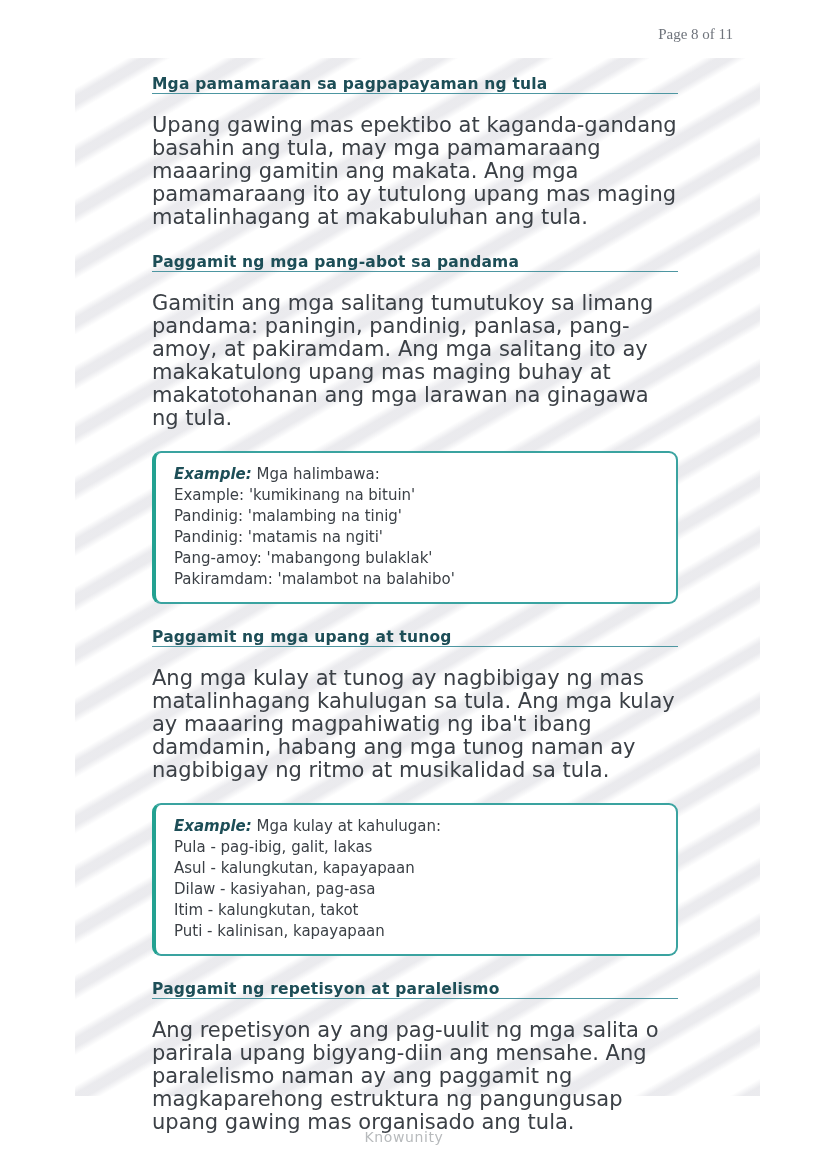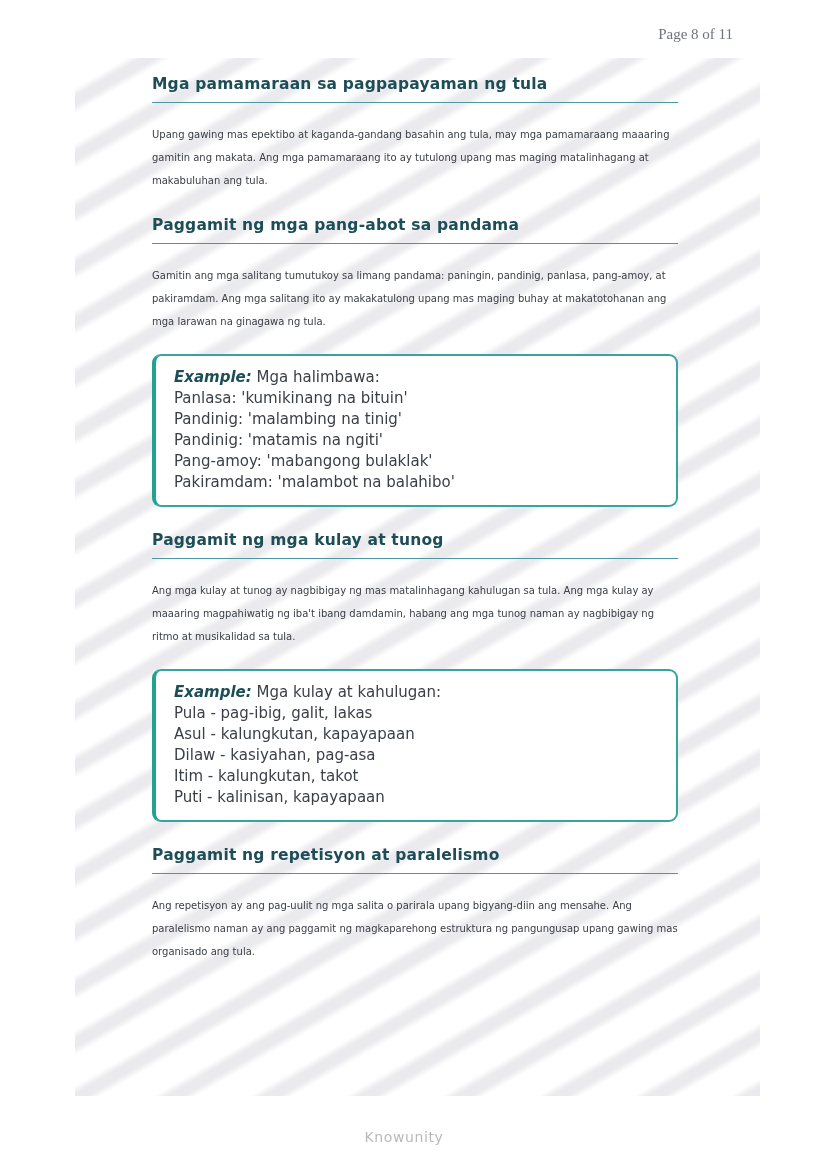--- a/index.html
+++ b/index.html
@@ -27,26 +27,26 @@
       rgba(231,231,235,0.85) 41px,
       rgba(235,235,238,0) 48px
     );
   }
 
   .content{padding:17px 82px 0 77px;}
 
   .section-heading{
     font-size:15.5px;font-weight:bold;color:#1d4e57;letter-spacing:.2px;
     border-bottom:1px solid #4d96a1;
-    padding-bottom:9px;margin:24px 0 0 0;
+    margin:24px 0 0 0;
   }
   .section-heading.first{margin-top:0;}
 
   .body-text{
-    font-size:10px;line-height:23px;color:#3b4046;
+    font-size:21px;line-height:23px;color:#3b4046;
     margin:20px 0 0 0;
   }
 
   .example-box{
     margin-top:21px;
     background:#ffffff;
     border:2px solid #3aa3a0;
     border-left:4px solid #23a191;
     border-radius:9px;
     padding:11px 16px 12px 18px;
@@ -72,28 +72,28 @@
     <div class="content">
 
       <h2 class="section-heading first">Mga pamamaraan sa pagpapayaman ng tula</h2>
       <p class="body-text">Upang gawing mas epektibo at kaganda-gandang basahin ang tula, may mga pamamaraang maaaring gamitin ang makata. Ang mga pamamaraang ito ay tutulong upang mas maging matalinhagang at makabuluhan ang tula.</p>
 
       <h2 class="section-heading">Paggamit ng mga pang-abot sa pandama</h2>
       <p class="body-text">Gamitin ang mga salitang tumutukoy sa limang pandama: paningin, pandinig, panlasa, pang-amoy, at pakiramdam. Ang mga salitang ito ay makakatulong upang mas maging buhay at makatotohanan ang mga larawan na ginagawa ng tula.</p>
 
       <div class="example-box">
         <p><span class="ex-label">Example:</span> <span>Mga halimbawa:</span></p>
-        <p>Panlasa: 'kumikinang na bituin'</p>
+        <p>Example: 'kumikinang na bituin'</p>
         <p>Pandinig: 'malambing na tinig'</p>
         <p>Pandinig: 'matamis na ngiti'</p>
         <p>Pang-amoy: 'mabangong bulaklak'</p>
         <p>Pakiramdam: 'malambot na balahibo'</p>
       </div>
 
-      <h2 class="section-heading">Paggamit ng mga kulay at tunog</h2>
+      <h2 class="section-heading">Paggamit ng mga upang at tunog</h2>
       <p class="body-text">Ang mga kulay at tunog ay nagbibigay ng mas matalinhagang kahulugan sa tula. Ang mga kulay ay maaaring magpahiwatig ng iba't ibang damdamin, habang ang mga tunog naman ay nagbibigay ng ritmo at musikalidad sa tula.</p>
 
       <div class="example-box">
         <p><span class="ex-label">Example:</span> <span>Mga kulay at kahulugan:</span></p>
         <p>Pula - pag-ibig, galit, lakas</p>
         <p>Asul - kalungkutan, kapayapaan</p>
         <p>Dilaw - kasiyahan, pag-asa</p>
         <p>Itim - kalungkutan, takot</p>
         <p>Puti - kalinisan, kapayapaan</p>
       </div>

